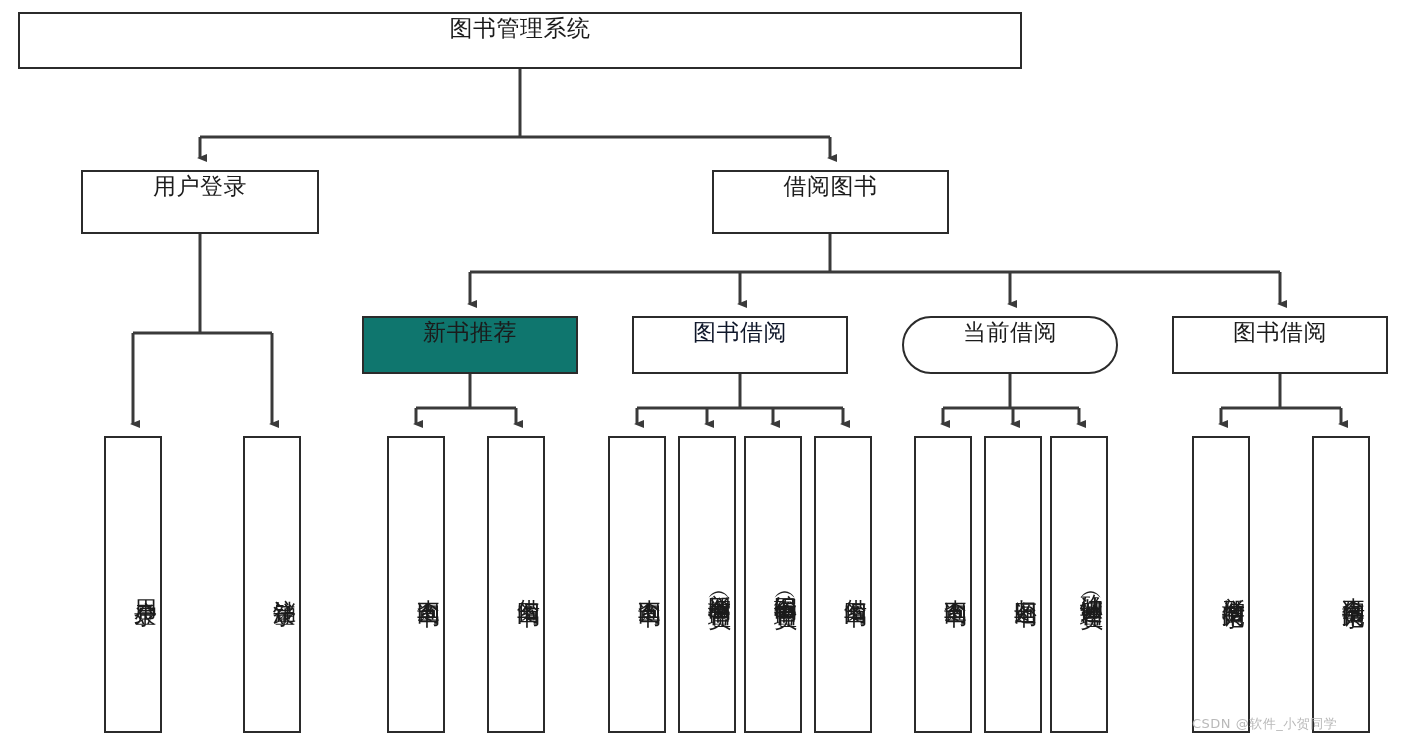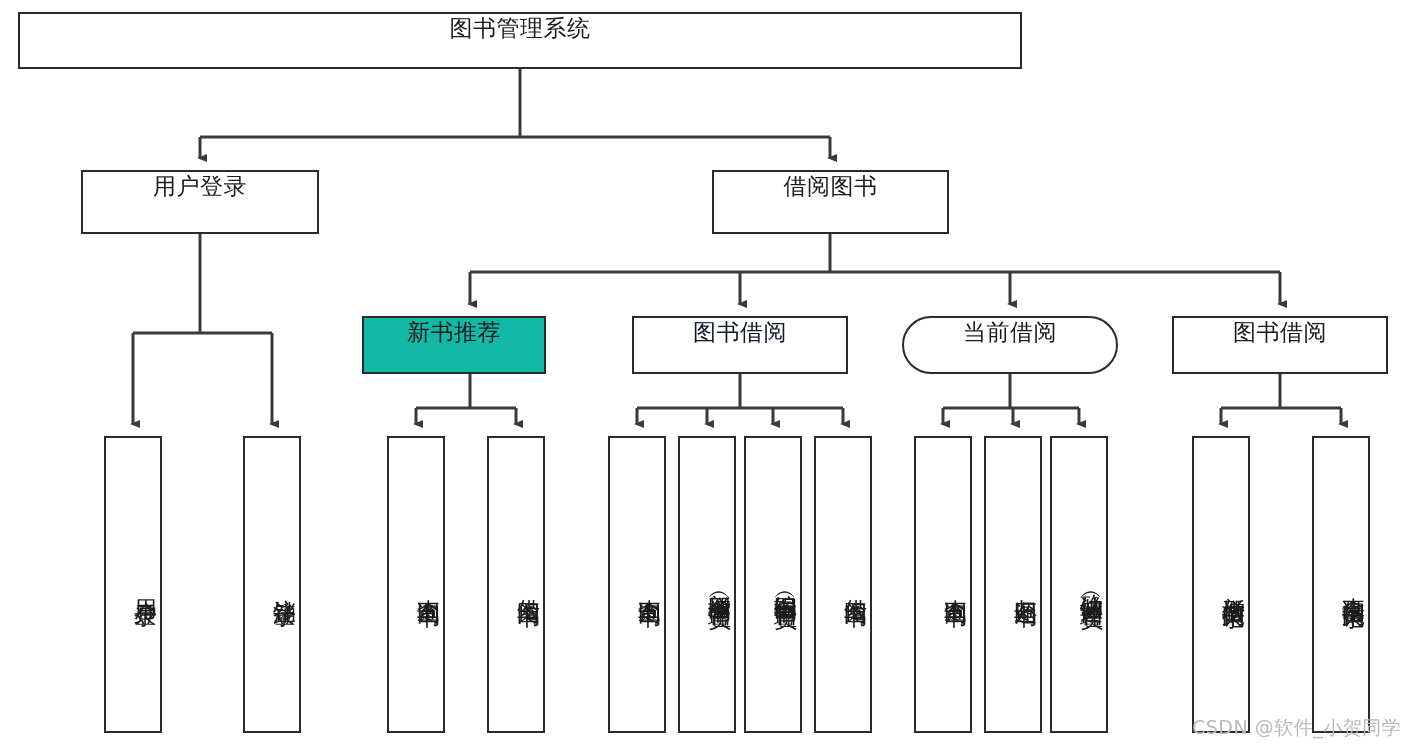--- a/index.html
+++ b/index.html
@@ -50,21 +50,21 @@
   }
   .node.vertical .node-label {
     writing-mode: vertical-rl;
     text-orientation: upright;
     display: block;
     max-height: 100%;
   }
   .watermark {
     position: absolute;
     color: #b9b9b9;
-    font-size: 19px;
+    font-size: 13px;
     white-space: nowrap;
     letter-spacing: 0.5px;
   }
 </style>
 </head>
 <body>
 
 <div id="diagram-root">
 
   <svg id="tree-svg" viewBox="0 0 1405 747" xmlns="http://www.w3.org/2000/svg">
@@ -121,21 +121,21 @@
     <span class="node-label">图书管理系统</span>
   </div>
 
   <div class="node horizontal" style="left: 81px; top: 170px; width: 238px; height: 64px; border-color: rgb(43, 43, 43); background: rgb(255, 255, 255); color: rgb(27, 27, 27);">
     <span class="node-label">用户登录</span>
   </div>
   <div class="node horizontal" style="left: 712px; top: 170px; width: 237px; height: 64px; border-color: rgb(43, 43, 43); background: rgb(255, 255, 255); color: rgb(27, 27, 27);">
     <span class="node-label">借阅图书</span>
   </div>
 
-  <div class="node horizontal" style="left: 362px; top: 316px; width: 184px; height: 58px; border-color: rgb(43, 43, 43); background: #14b8a6; color: rgb(27, 27, 27);">
+  <div class="node horizontal" style="left: 362px; top: 316px; width: 216px; height: 58px; border-color: rgb(43, 43, 43); background: #0f766e; color: rgb(27, 27, 27);">
     <span class="node-label">新书推荐</span>
   </div>
   <div class="node horizontal" style="left: 632px; top: 316px; width: 216px; height: 58px; border-color: rgb(43, 43, 43); background: rgb(255, 255, 255); color: #0f172a;">
     <span class="node-label">图书借阅</span>
   </div>
   <div class="node horizontal" style="left: 902px; top: 316px; width: 216px; height: 58px; border-color: rgb(43, 43, 43); background: rgb(255, 255, 255); color: rgb(27, 27, 27); border-radius: 29px;">
     <span class="node-label">当前借阅</span>
   </div>
   <div class="node horizontal" style="left: 1172px; top: 316px; width: 216px; height: 58px; border-color: rgb(43, 43, 43); background: rgb(255, 255, 255); color: rgb(27, 27, 27);">
     <span class="node-label">图书借阅</span>

